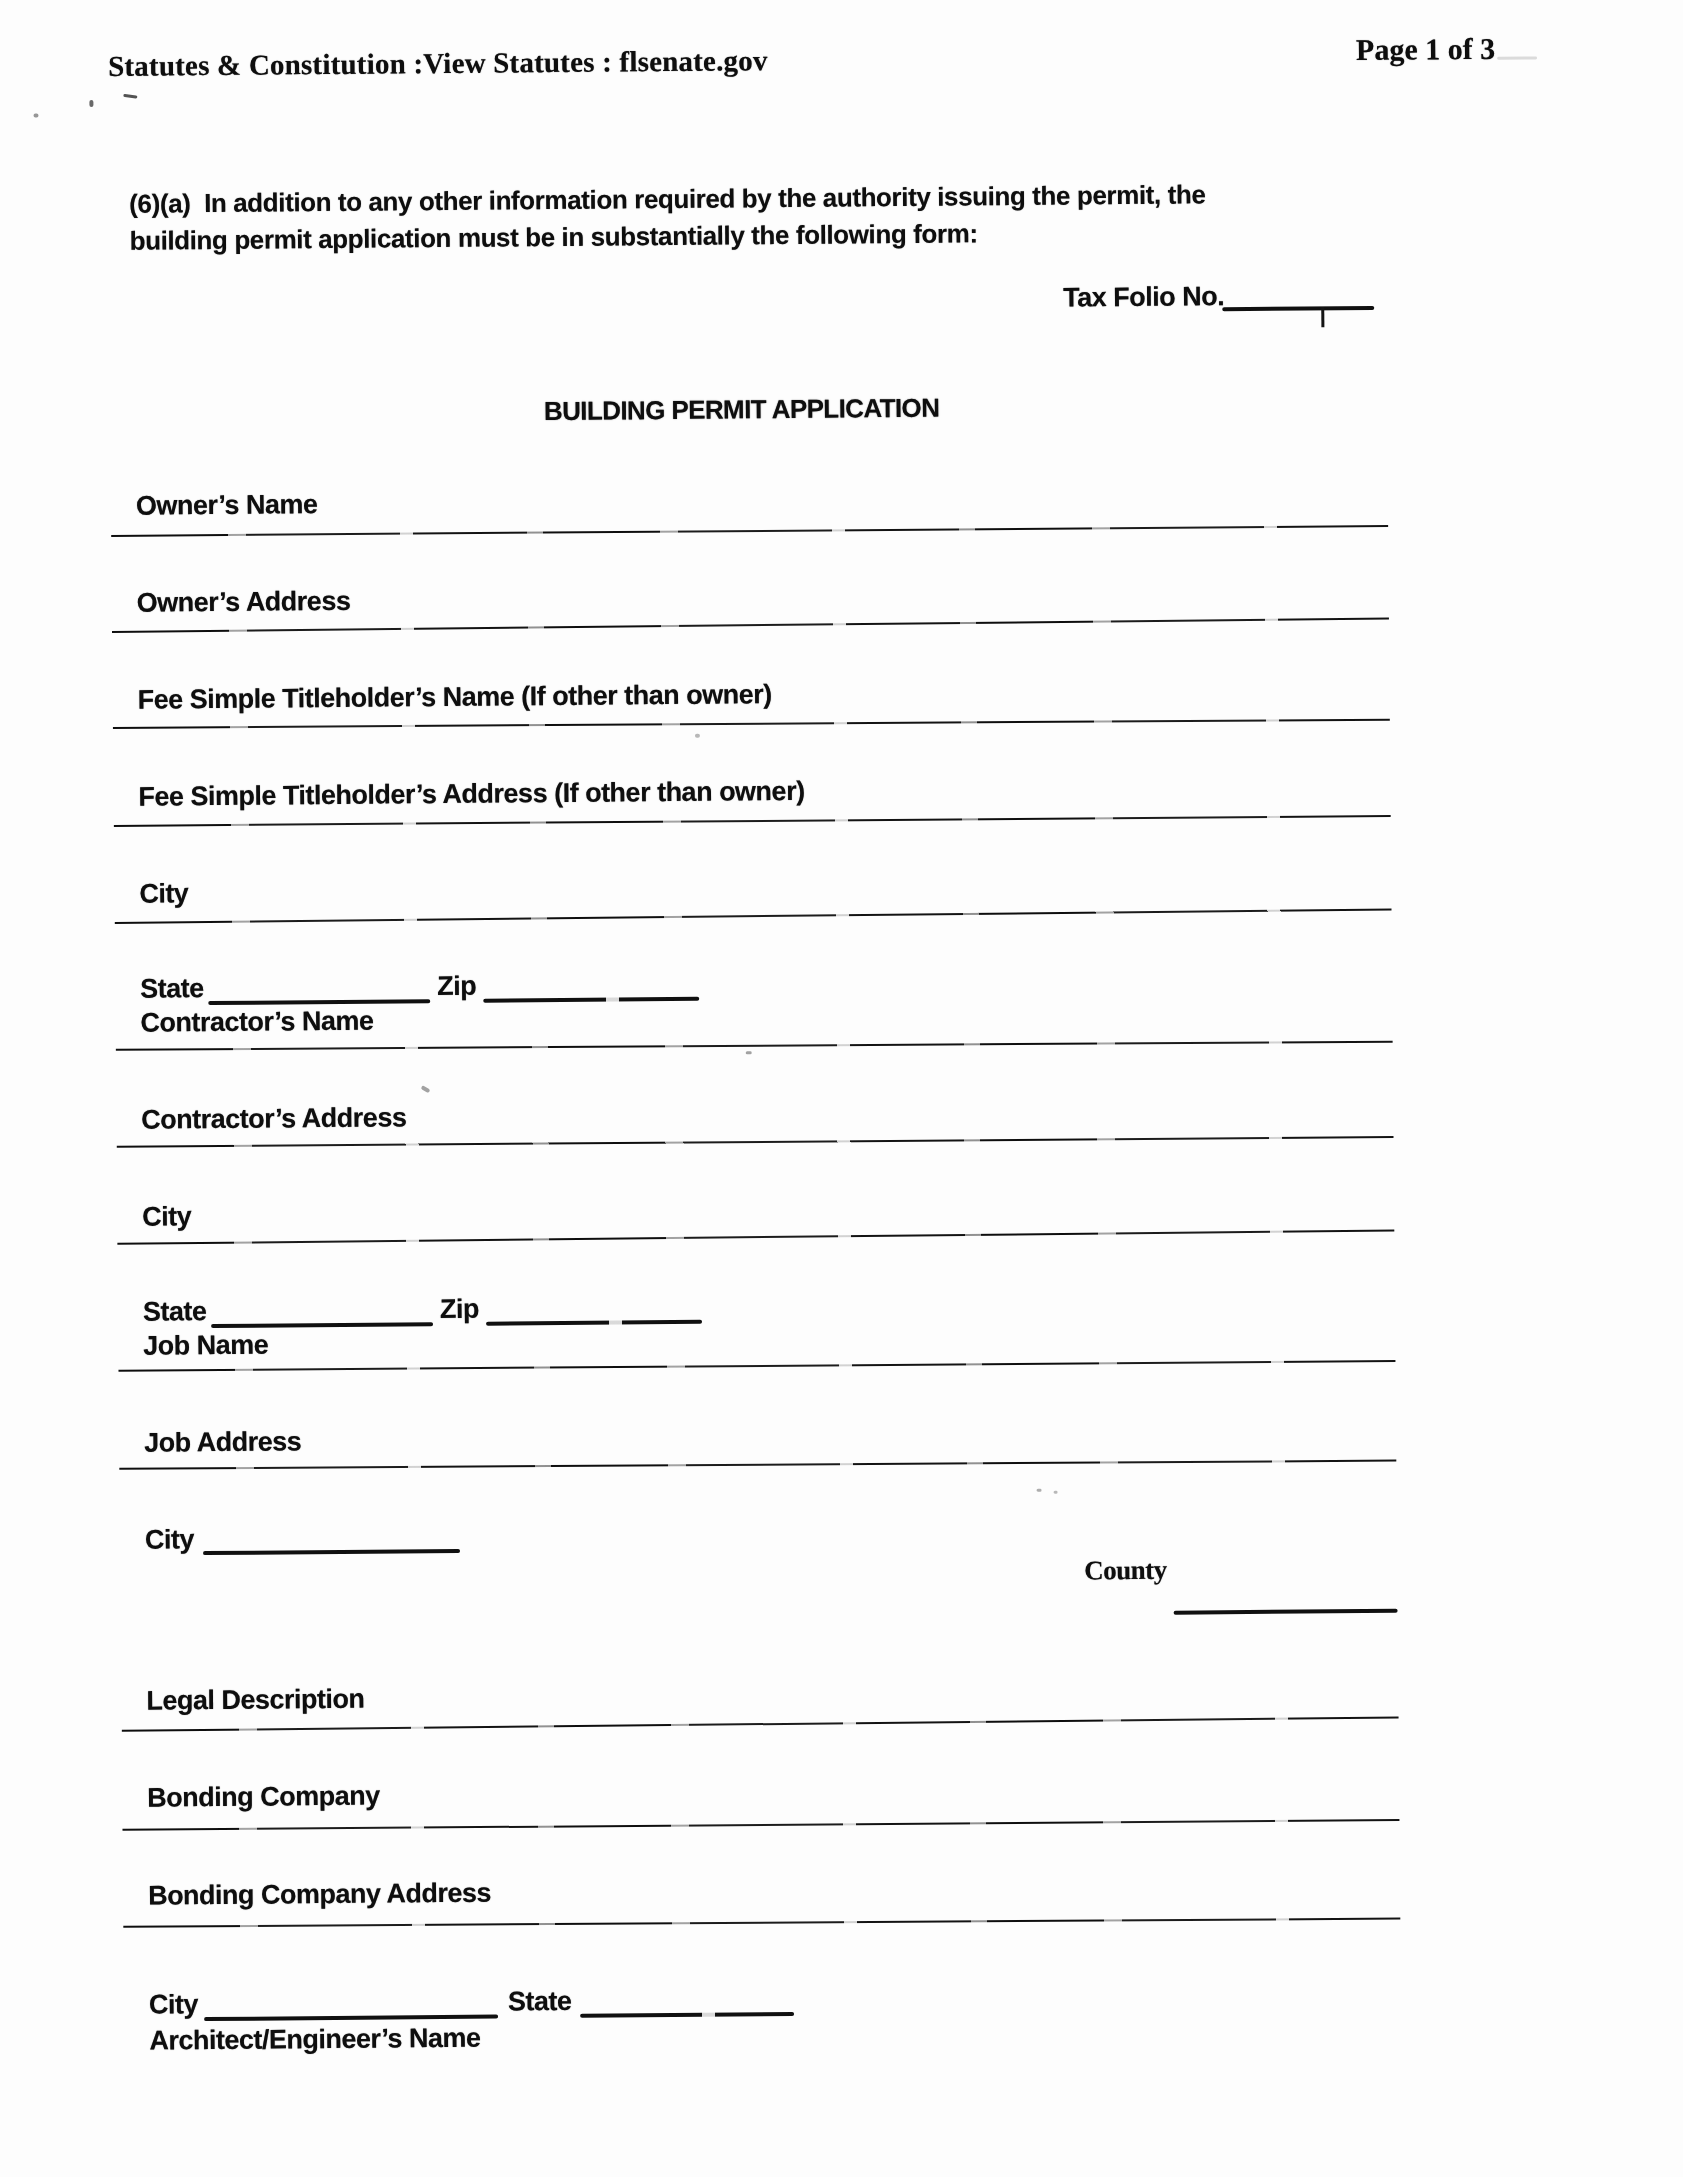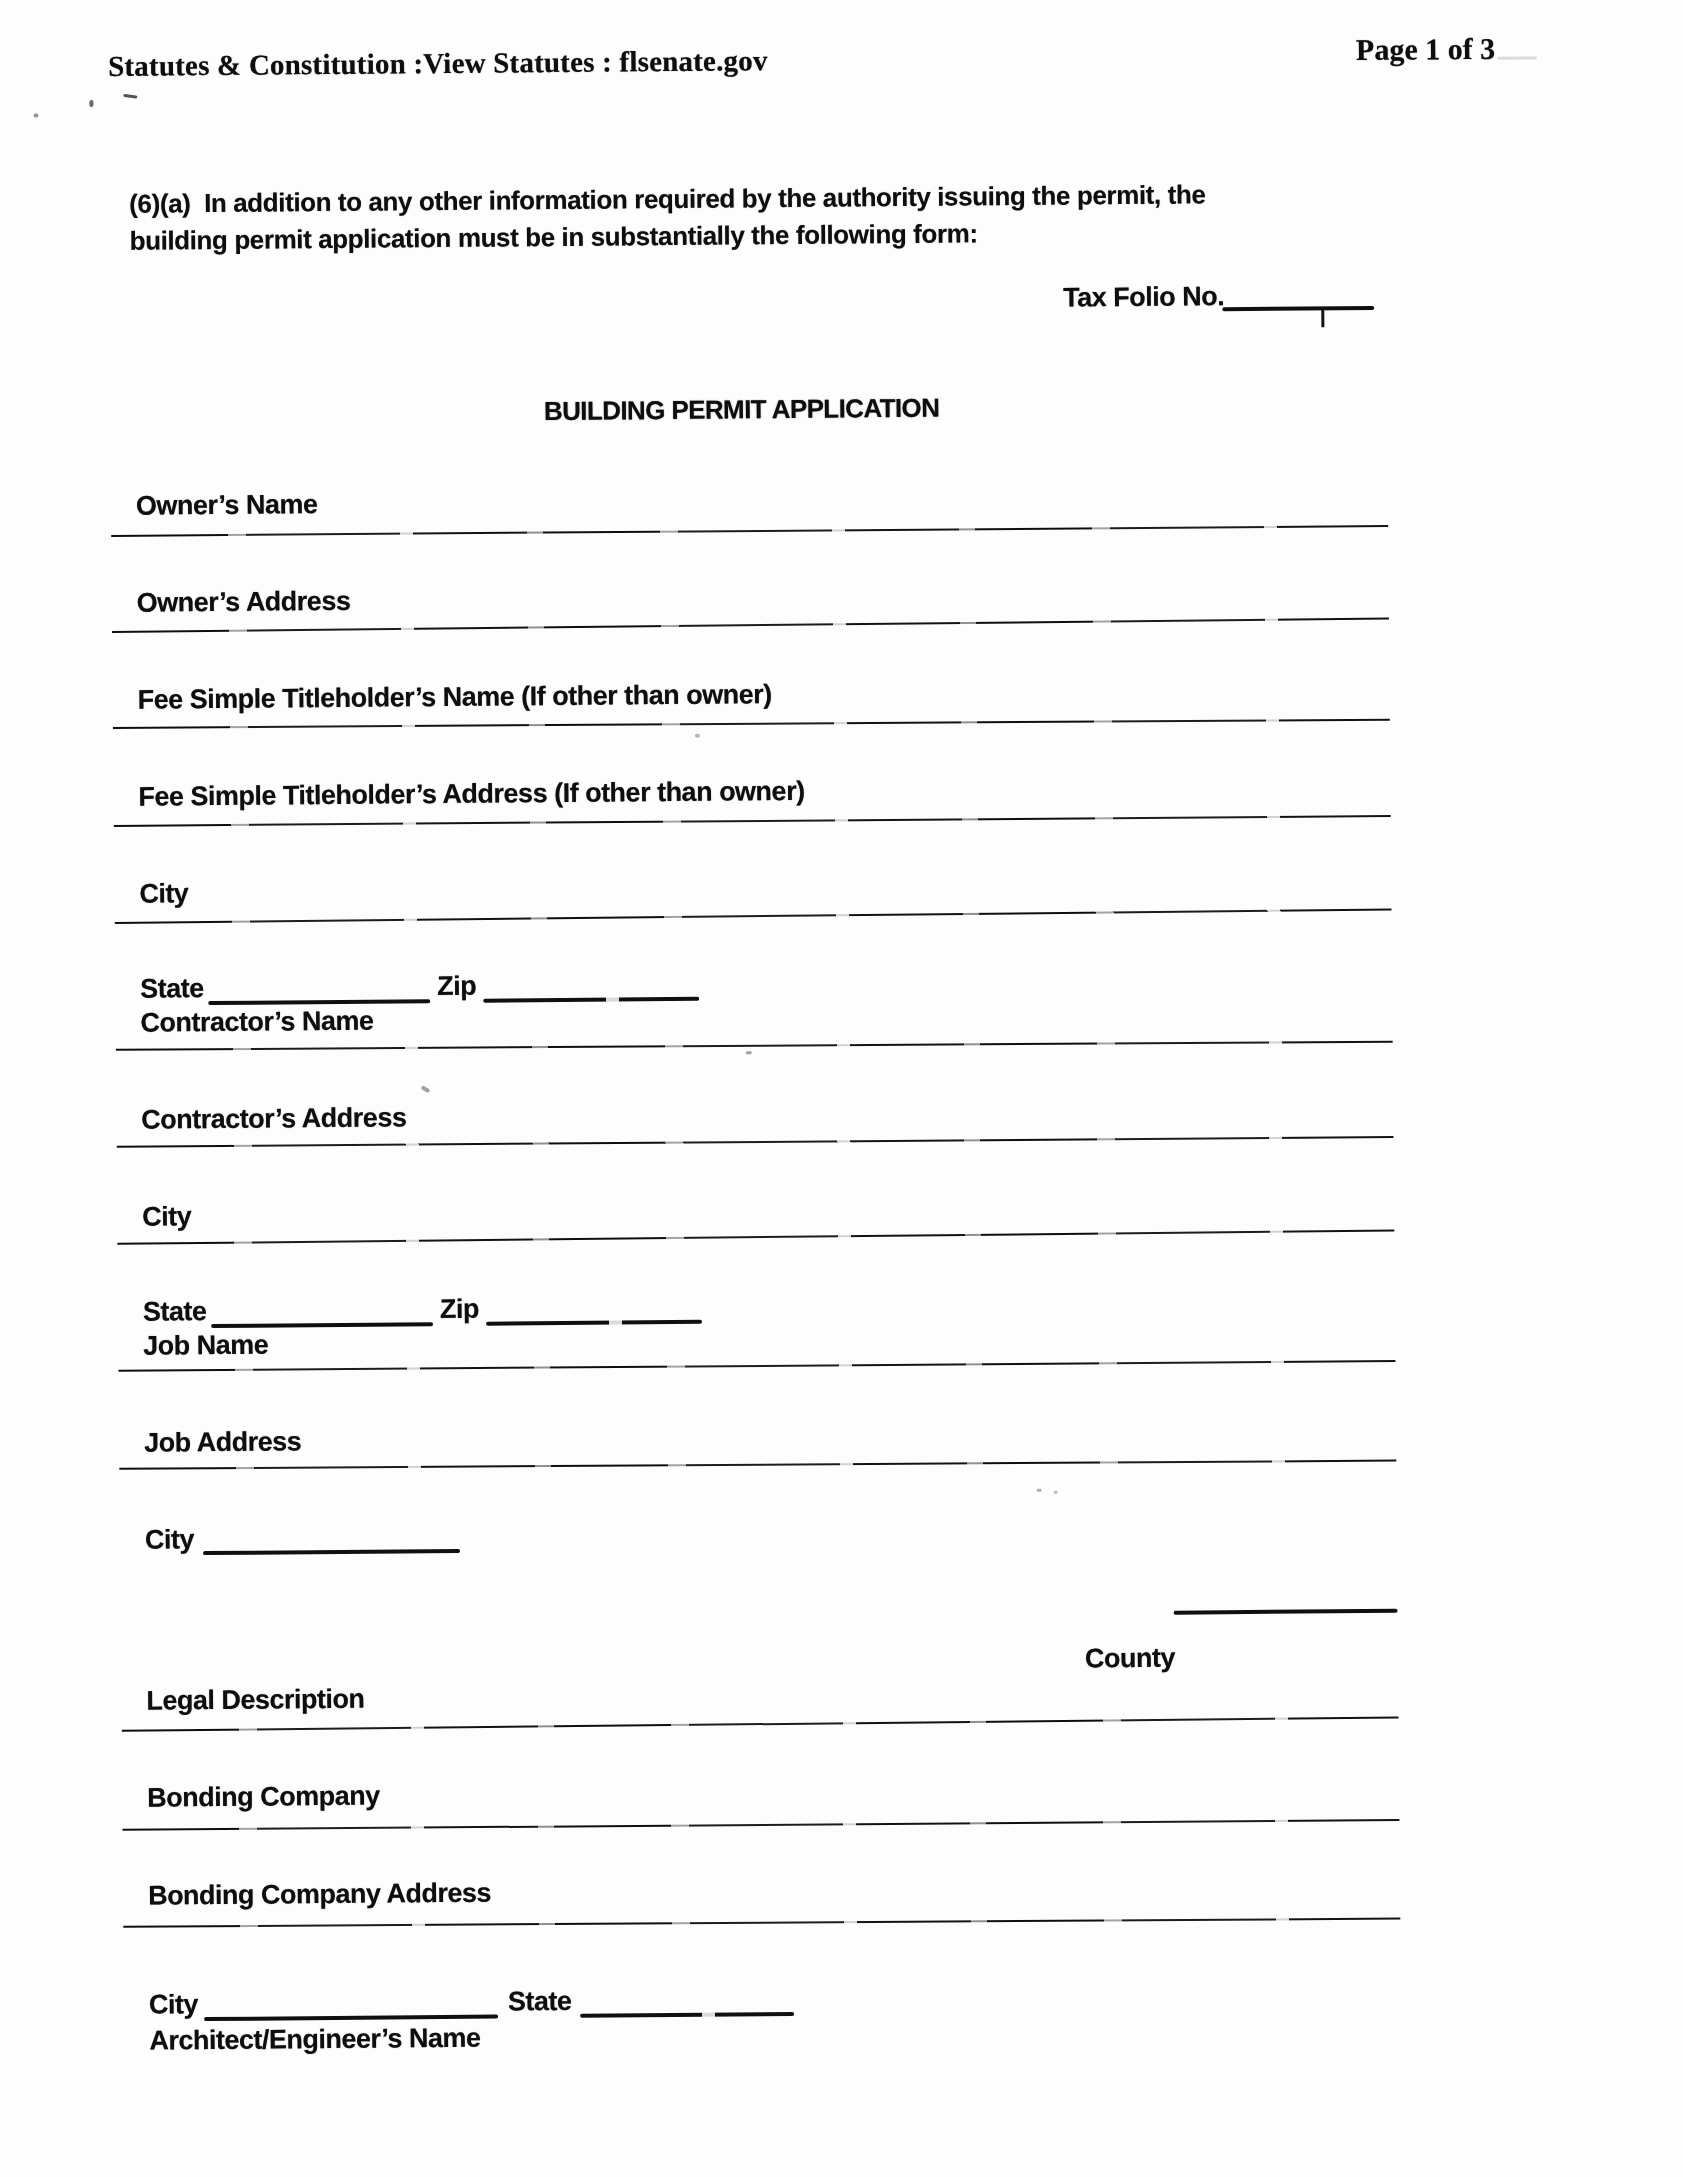--- a/index.html
+++ b/index.html
@@ -132,21 +132,21 @@
     <div class="fill gap" style="left:479px;top:1325px;width:216px;"></div>
     <div class="label" style="left:136px;top:1331px;">Job Name</div>
     <div class="rule a" style="top:1370px;"></div>
 
     <div class="label" style="left:136px;top:1428px;">Job Address</div>
     <div class="rule c" style="top:1468px;"></div>
 
     <div class="label" style="left:136px;top:1525px;">City</div>
     <div class="fill" style="left:194px;top:1552px;width:257px;"></div>
 
-    <div class="label" style="left:1075px;top:1652px;">County</div>
+    <div class="label" style="left:1075px;top:1564px;font-family:Liberation Serif, serif;">County</div>
     <div class="fill" style="left:1164px;top:1620px;width:224px;"></div>
 
     <div class="label" style="left:136px;top:1686px;">Legal Description</div>
     <div class="rule b" style="top:1730px;"></div>
 
     <div class="label" style="left:136px;top:1783px;">Bonding Company</div>
     <div class="rule a" style="top:1829px;"></div>
 
     <div class="label" style="left:136px;top:1881px;">Bonding Company Address</div>
     <div class="rule c" style="top:1926px;"></div>

